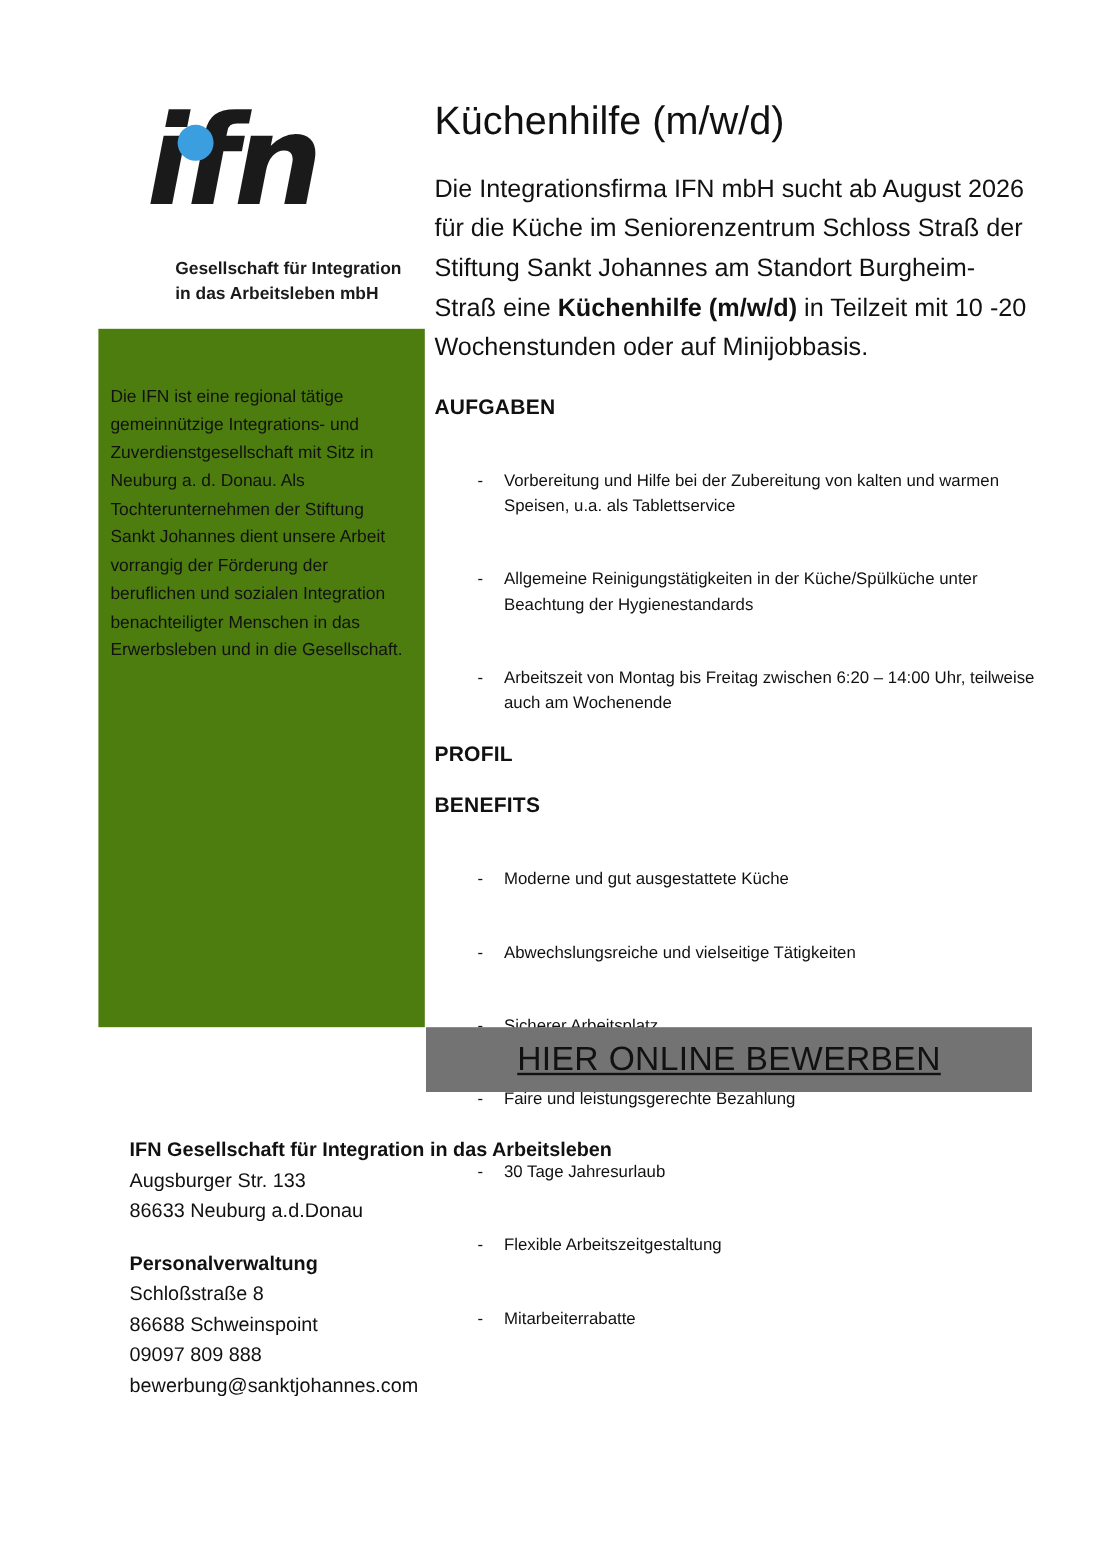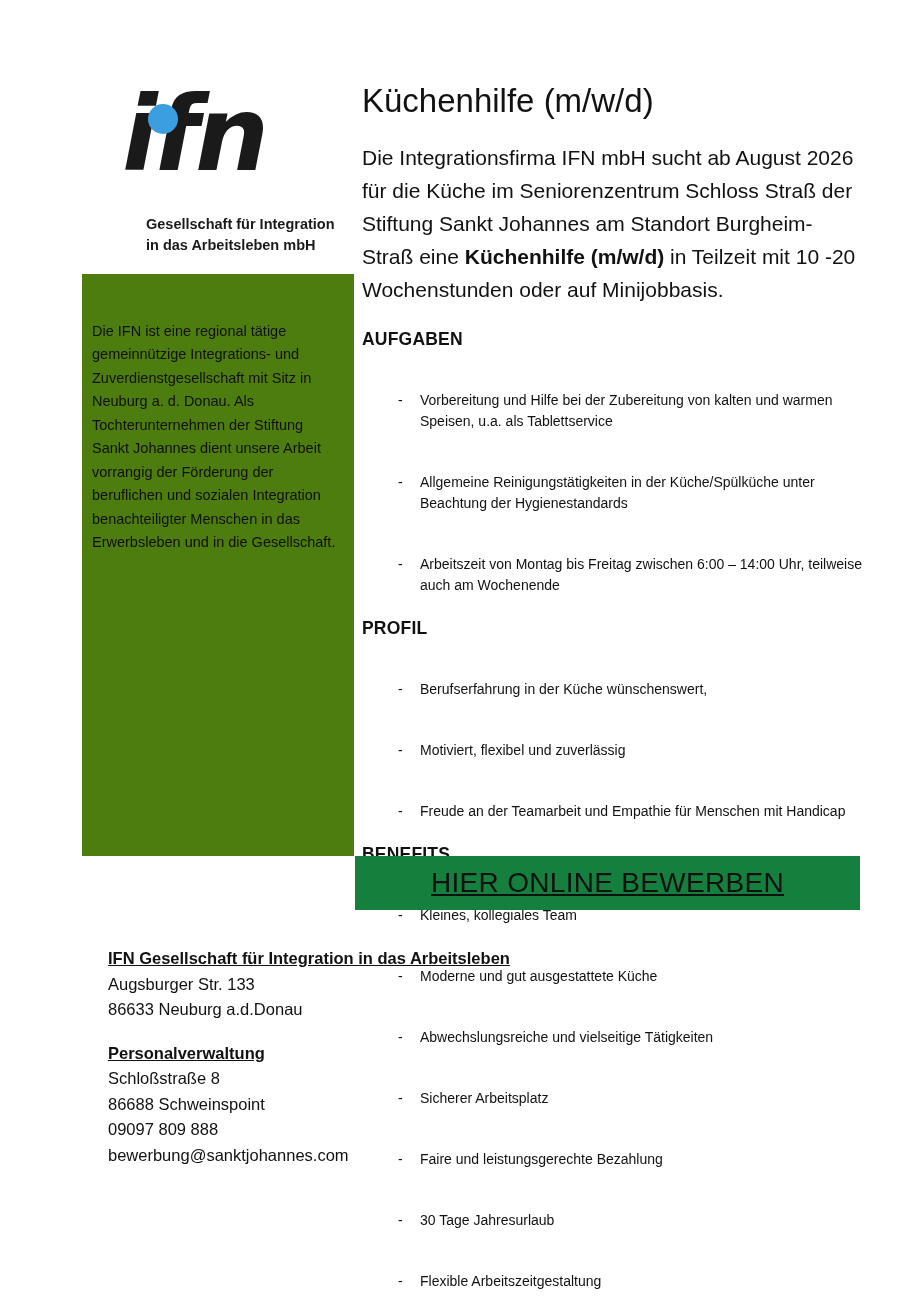--- a/index.html
+++ b/index.html
@@ -130,21 +130,21 @@
     top: 0;
   }
 
   
   #cta-bar {
     position: absolute;
     left: 355px;
     top: 856px;
     width: 505px;
     height: 54px;
-    background: #15803d;
+    background: #737373;
     display: flex;
     align-items: center;
     justify-content: center;
   }
   #cta-link {
     font-size: 28px;
     color: #111111;
     text-decoration: underline;
     letter-spacing: 0.3px;
   }
@@ -152,21 +152,21 @@
   
   #footer {
     position: absolute;
     left: 108px;
     top: 946px;
     width: 620px;
     font-size: 16.5px;
     line-height: 1.55;
     color: #111111;
   }
-  #footer .bold { font-weight: bold; text-decoration: underline; }
+  #footer .bold { font-weight: bold; }
   .footer-gap { height: 18px; }
 </style>
 </head>
 <body>
 
 <div id="logo-block">
   <div class="logo-mark">
     <span class="logo-text-ifn">ifn</span>
     <span class="logo-dot"></span>
   </div>
@@ -184,37 +184,31 @@
   <h1 id="job-title">Küchenhilfe (m/w/d)</h1>
   <p id="intro-paragraph">
     <span>Die Integrationsfirma IFN mbH sucht ab August 2026 für die Küche im Seniorenzentrum Schloss Straß der Stiftung Sankt Johannes am Standort Burgheim-Straß eine </span><b>Küchenhilfe (m/w/d)</b><span> in Teilzeit mit 10 -20 Wochenstunden oder auf Minijobbasis.</span>
   </p>
 
   <div class="section">
     <h2 class="section-heading">AUFGABEN</h2>
     <ul class="dash-list">
       <li>Vorbereitung und Hilfe bei der Zubereitung von kalten und warmen Speisen, u.a. als Tablettservice</li>
       <li>Allgemeine Reinigungstätigkeiten in der Küche/Spülküche unter Beachtung der Hygienestandards</li>
-      <li>Arbeitszeit von Montag bis Freitag zwischen 6:00 – 14:00 Uhr, teilweise auch am Wochenende</li>
+      <li>Arbeitszeit von Montag bis Freitag zwischen 6:20 – 14:00 Uhr, teilweise auch am Wochenende</li>
     </ul>
   </div>
 
   <div class="section">
     <h2 class="section-heading">PROFIL</h2>
-    <ul class="dash-list">
-      <li>Berufserfahrung in der Küche wünschenswert,</li>
-      <li>Motiviert, flexibel und zuverlässig</li>
-      <li>Freude an der Teamarbeit und Empathie für Menschen mit Handicap</li>
-    </ul>
   </div>
 
   <div class="section">
     <h2 class="section-heading">BENEFITS</h2>
     <ul class="dash-list">
-      <li>Kleines, kollegiales Team</li>
       <li>Moderne und gut ausgestattete Küche</li>
       <li>Abwechslungsreiche und vielseitige Tätigkeiten</li>
       <li>Sicherer Arbeitsplatz</li>
       <li>Faire und leistungsgerechte Bezahlung</li>
       <li>30 Tage Jahresurlaub</li>
       <li>Flexible Arbeitszeitgestaltung</li>
       <li>Mitarbeiterrabatte</li>
     </ul>
   </div>
 </div>

